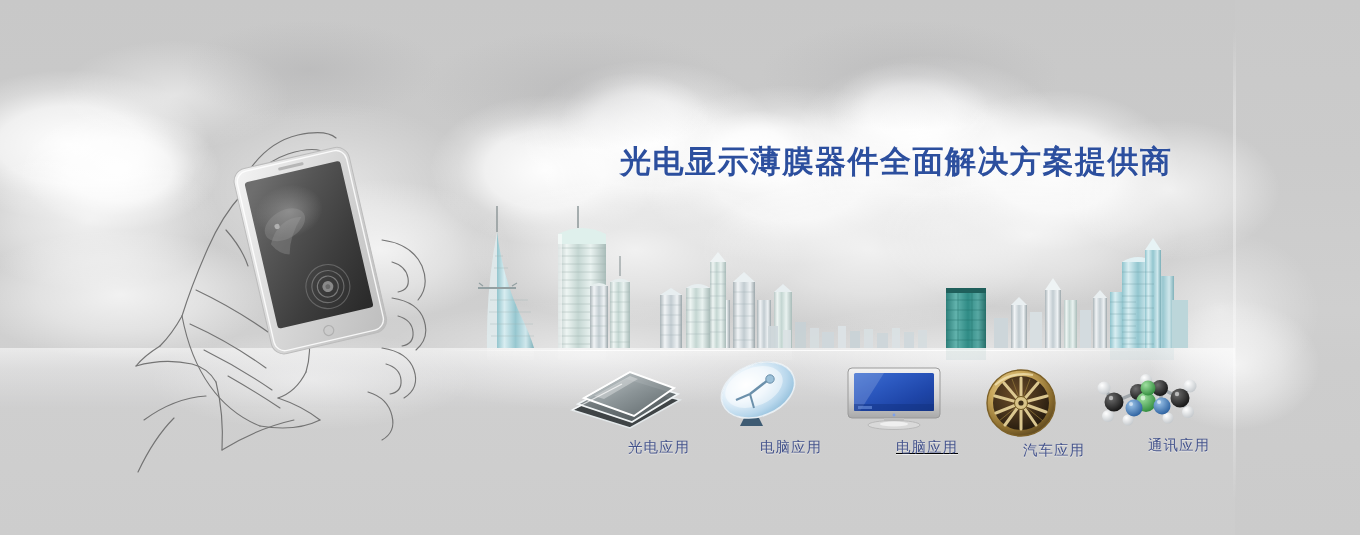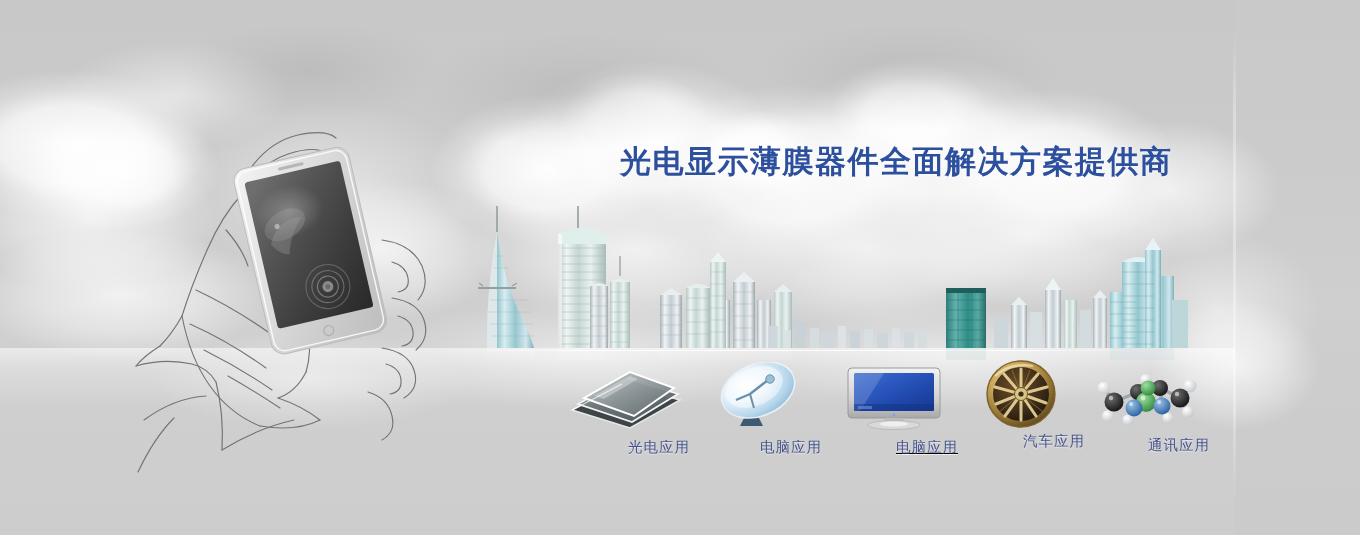--- a/index.html
+++ b/index.html
@@ -507,21 +507,21 @@
           <circle cx="66" cy="55" r="1.4" fill="#7ea0e8"></circle>
 
           <rect x="56" y="58" width="20" height="5" fill="#bdbdbd"></rect>
           <ellipse cx="66" cy="65" rx="26" ry="4.5" fill="#d9d9d9" stroke="#b3b3b3" stroke-width="0.8"></ellipse>
           <ellipse cx="66" cy="64" rx="14" ry="2.6" fill="#efefef"></ellipse>
         </svg>
       </div>
       <div class="caption">电脑应用</div>
     </div>
 
-    <div class="iconcell" style="left:955px;top:354px;">
+    <div class="iconcell" style="left:955px;top:363px;">
       <div class="iconart">
         <svg width="130" height="78" viewBox="0 0 130 78" xmlns="http://www.w3.org/2000/svg">
           <defs>
             <radialGradient id="rimG" cx="0.38" cy="0.32" r="0.72">
               <stop offset="0" stop-color="#f3e2a8"></stop>
               <stop offset="0.45" stop-color="#c8a65a"></stop>
               <stop offset="0.8" stop-color="#8a6c2e"></stop>
               <stop offset="1" stop-color="#5d4820"></stop>
             </radialGradient>
             <radialGradient id="hubG" cx="0.4" cy="0.35" r="0.7">

